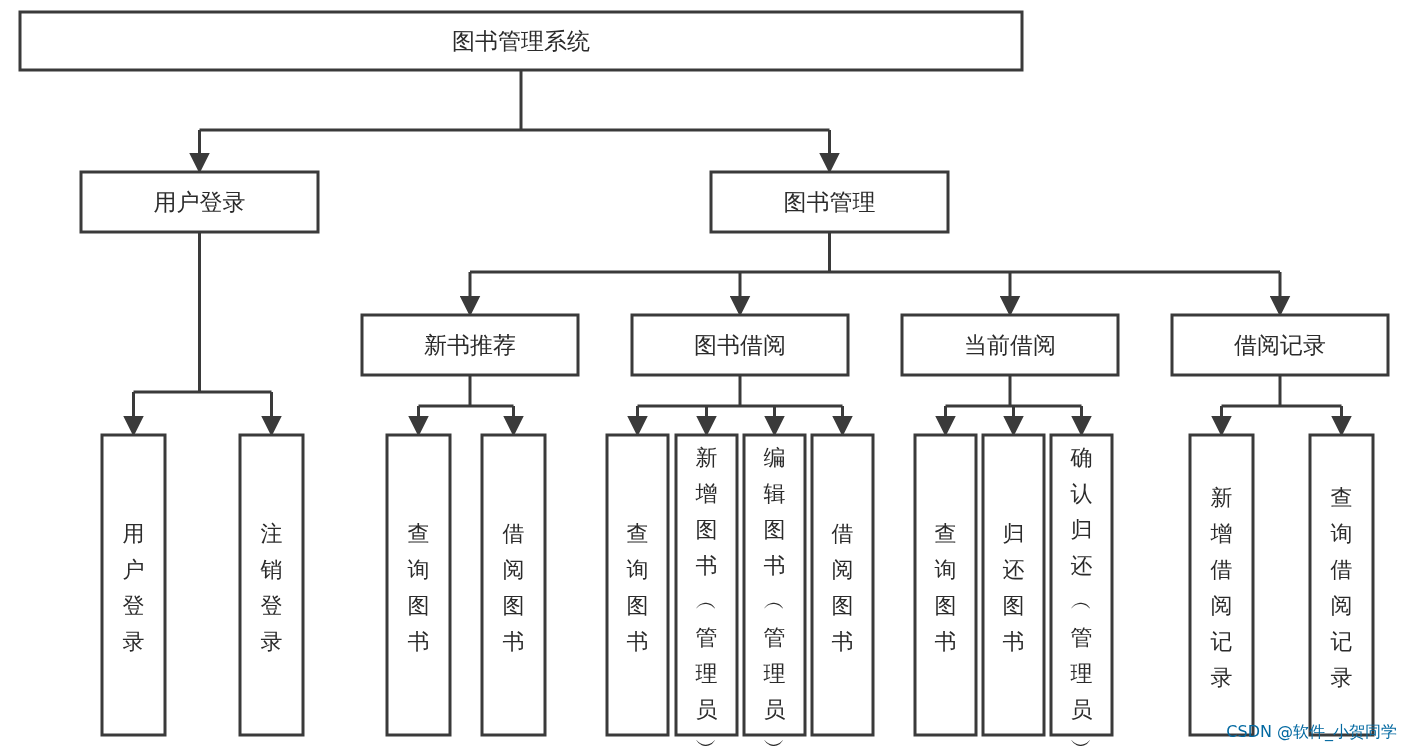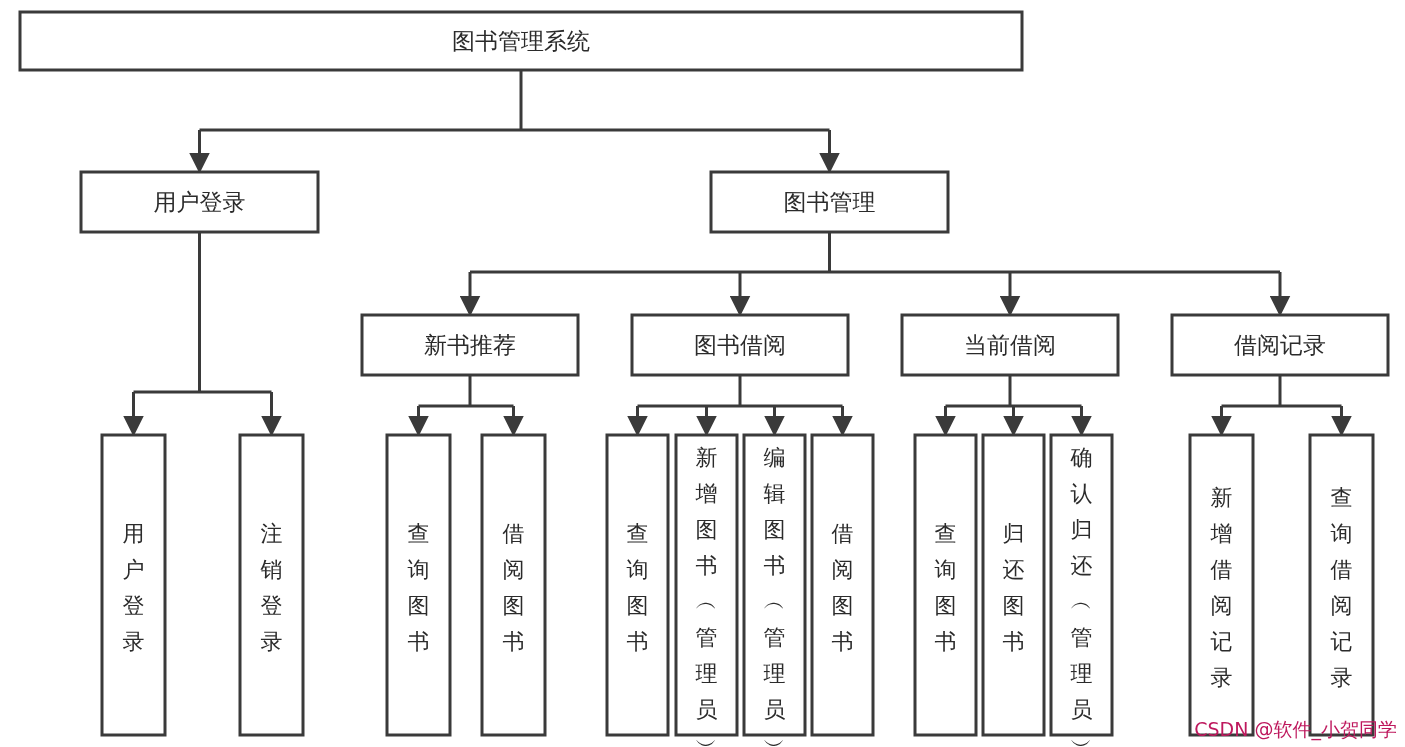--- a/index.html
+++ b/index.html
@@ -55,22 +55,22 @@
     fill: #2b2b2b;
     font-family: "DejaVu Sans", "Liberation Sans", sans-serif;
     font-size: 22px;
     letter-spacing: 0px;
   }
   .watermark {
     position: absolute;
     right: 8px;
     bottom: 4px;
     font-family: "DejaVu Sans", "Liberation Sans", sans-serif;
-    font-size: 19px;
-    color: #be185d;
+    font-size: 16px;
+    color: #0369a1;
     white-space: nowrap;
     pointer-events: none;
   }
 </style>
 </head>
 <body>
 
 <div id="diagram-root">
 
   <svg id="tree-svg" viewBox="0 0 1405 747">

